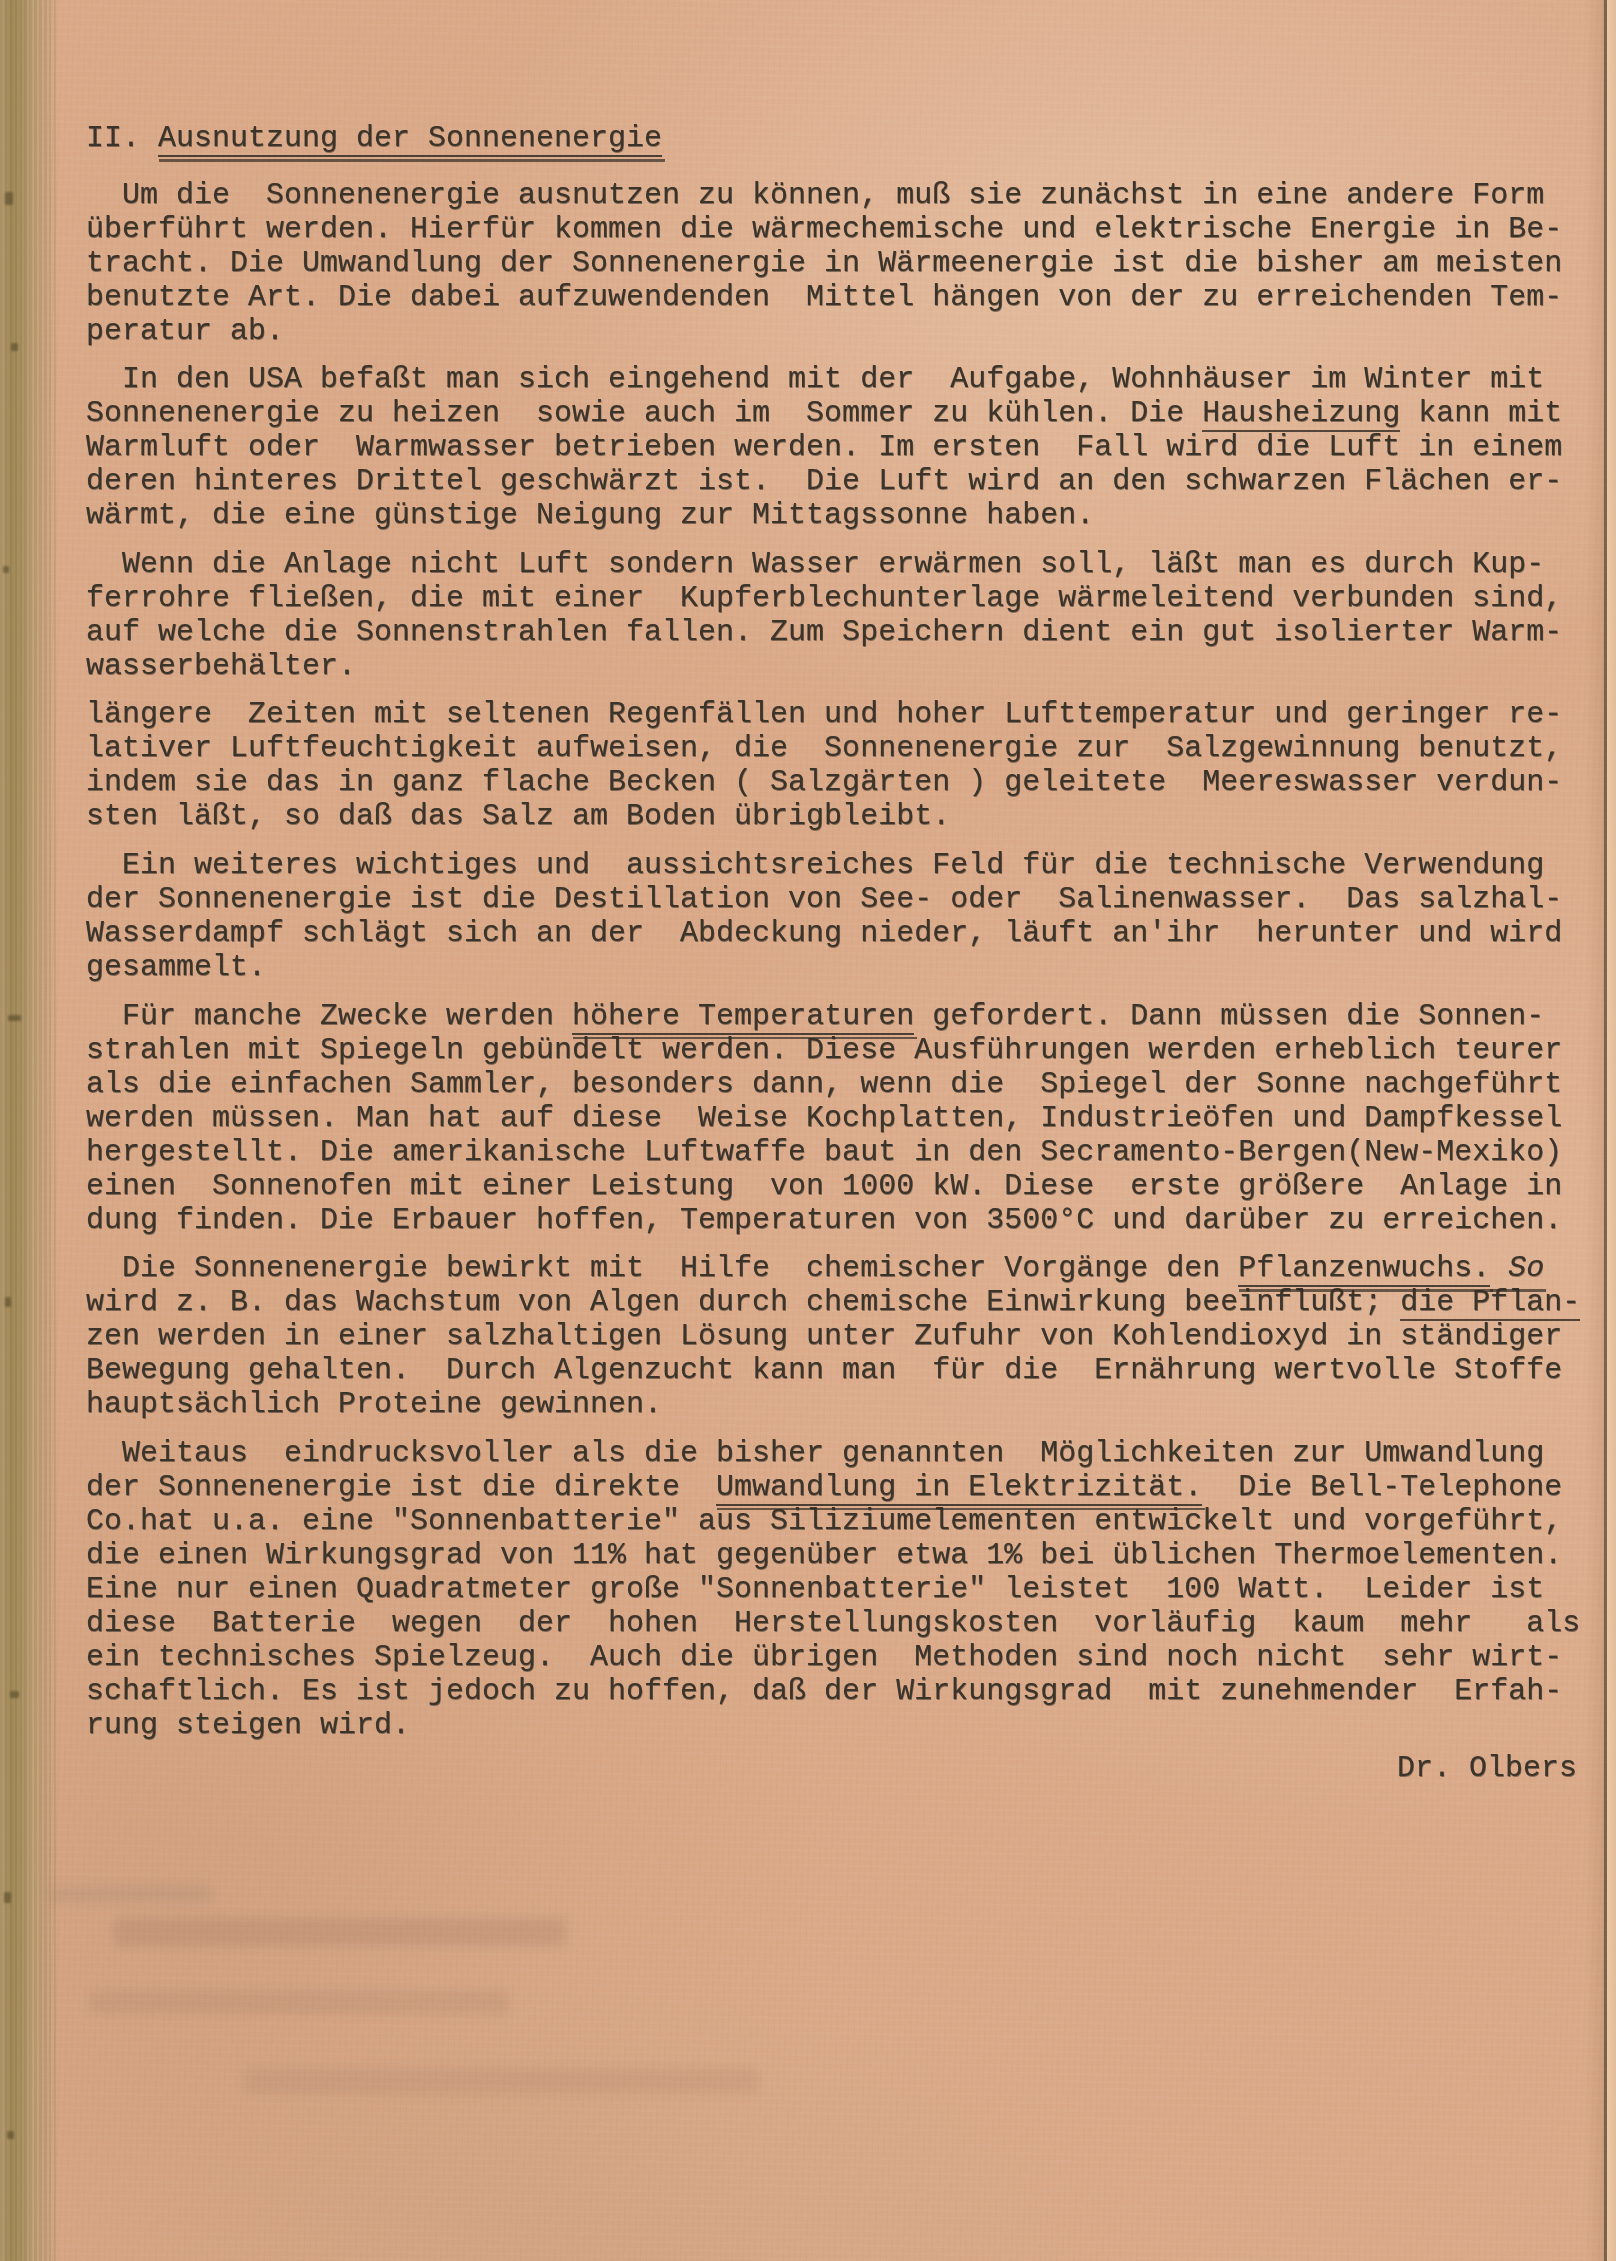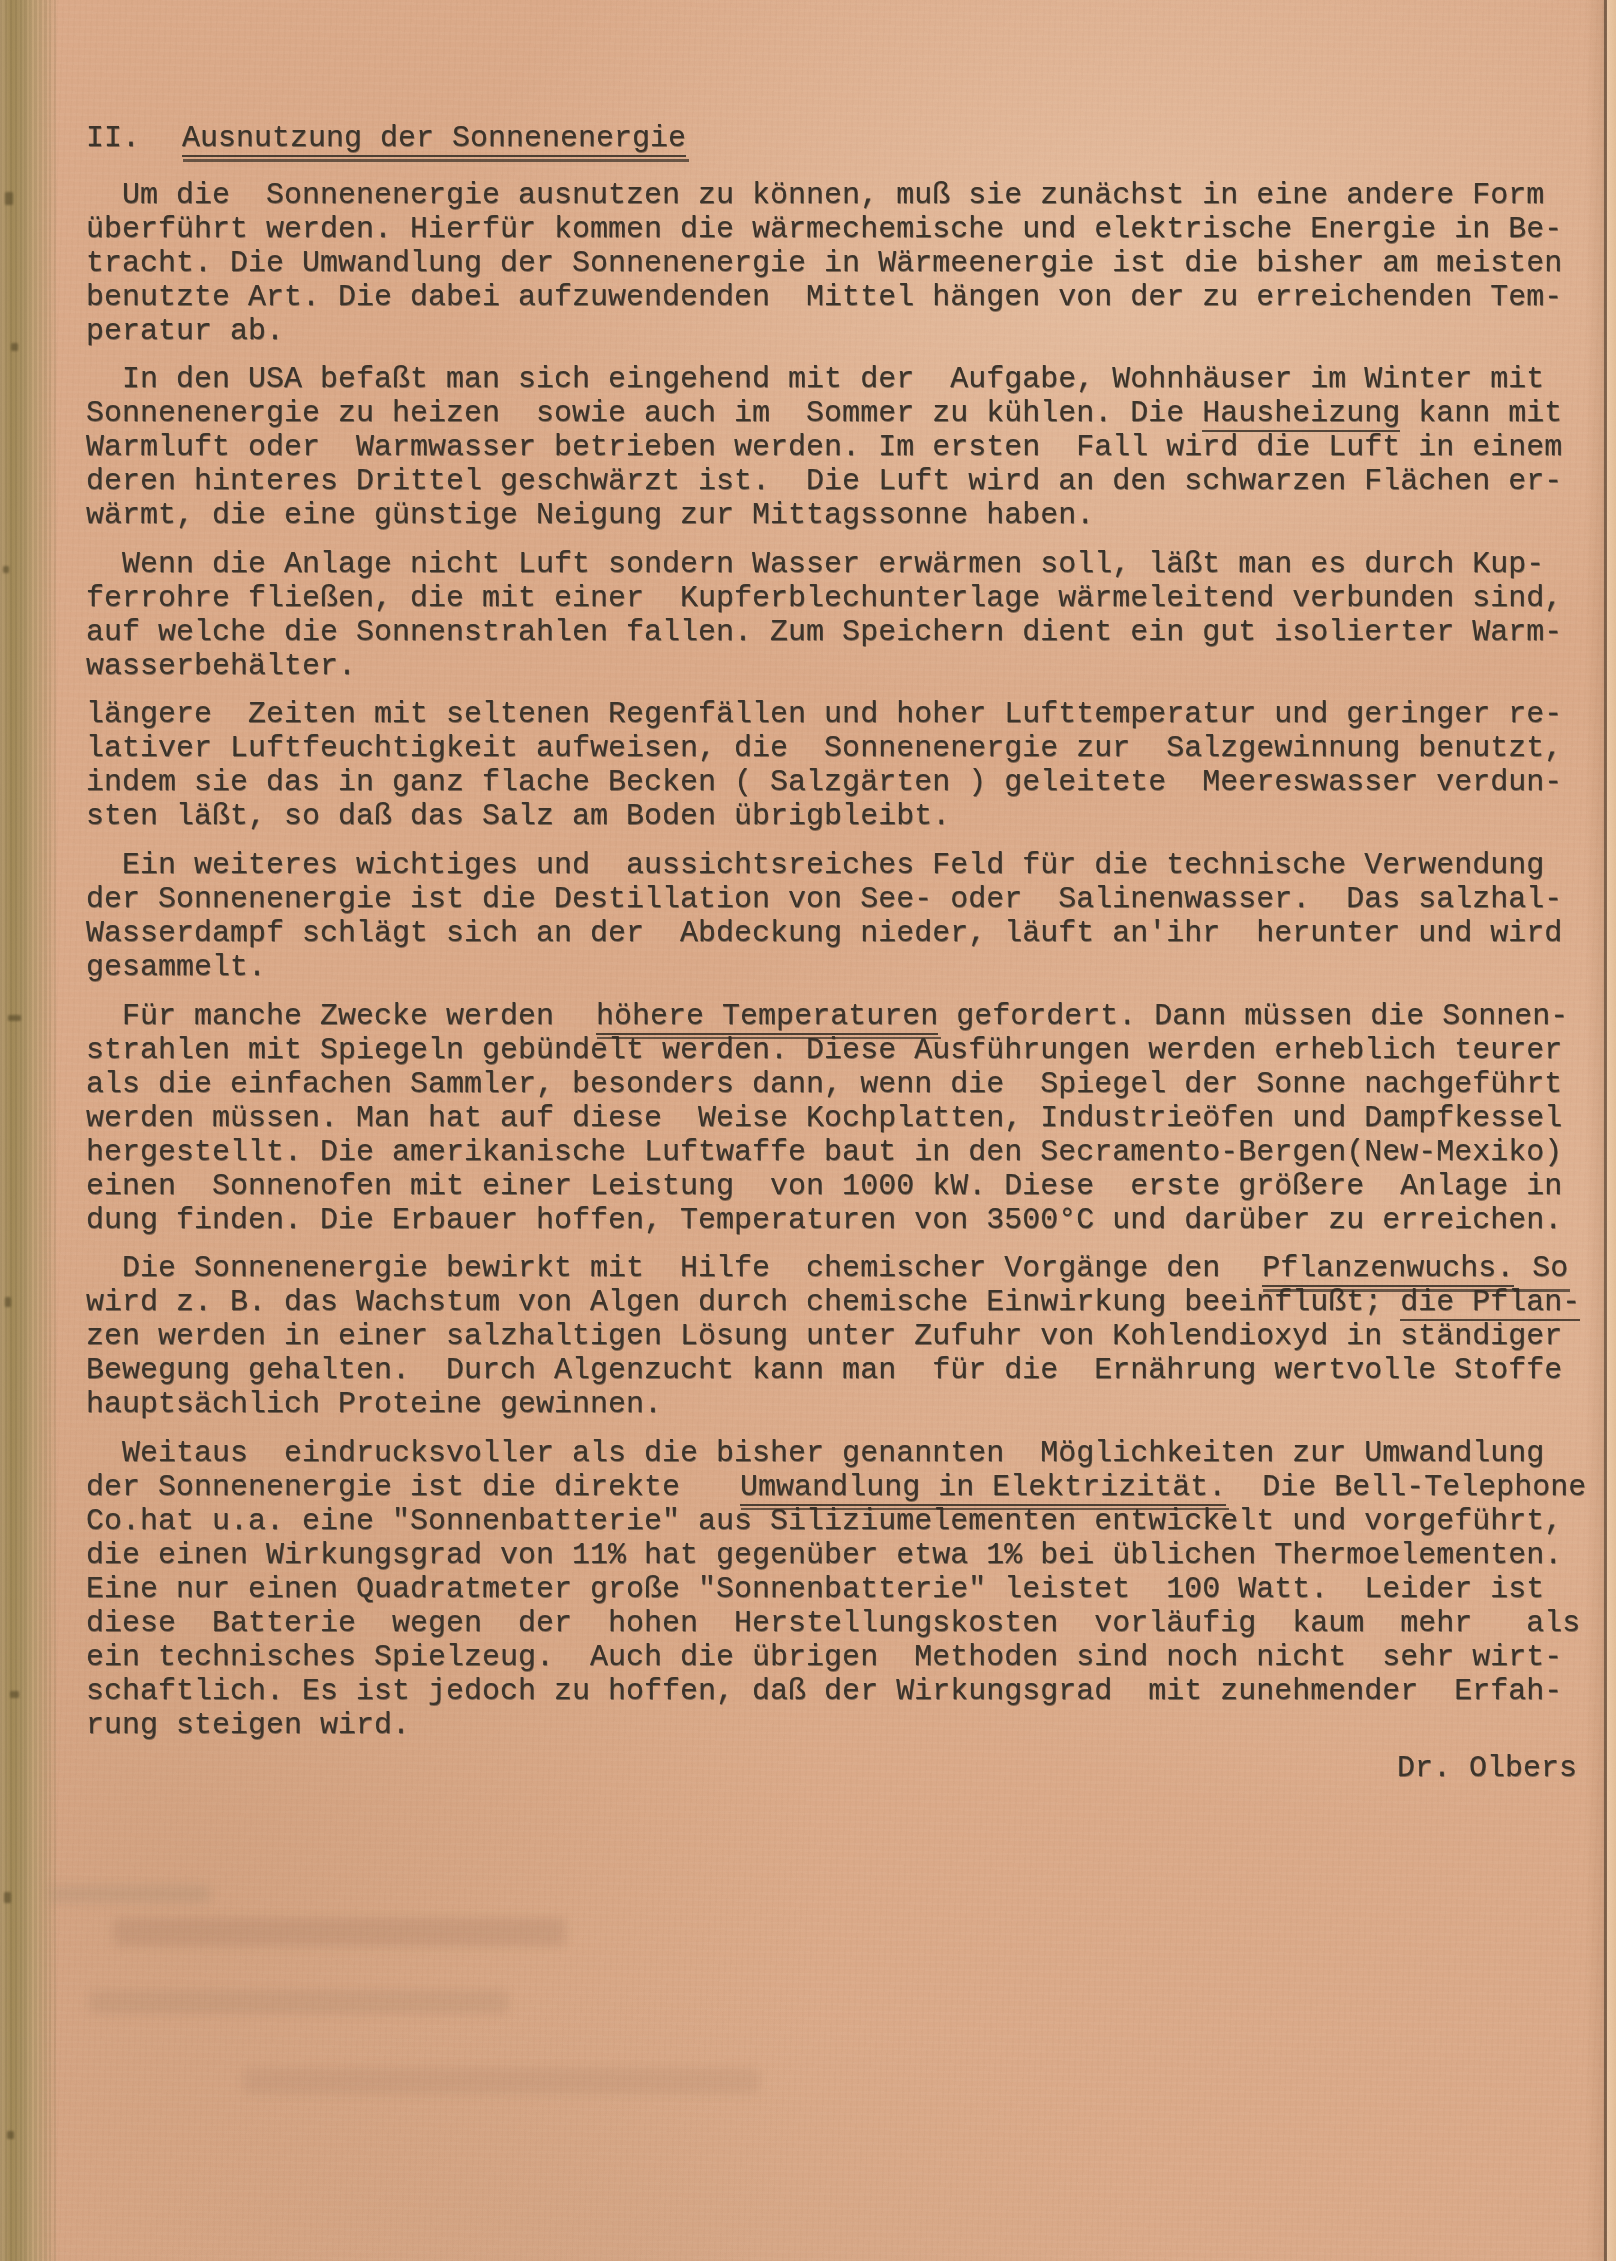--- a/index.html
+++ b/index.html
@@ -54,26 +54,26 @@
     line-height: 34px;
     text-shadow: 0.5px 0.5px 0.6px rgba(58,48,38,0.55), -0.2px 0 0.5px rgba(58,48,38,0.25);
   }
   .heading { white-space: pre; margin-bottom: 22.6px; }
   .line { white-space: pre; }
   .para { margin-top: 14.6px; }
   .para:first-child { margin-top: 12px; }
   .signature { margin-top: 9.7px; text-align: right; padding-right: 16px; white-space: pre; }
   
   .u  { border-bottom: 2.4px solid rgba(52,44,35,0.82); text-align: center; }
-  .u2 { border-bottom: 2.4px solid rgba(52,44,35,0.85); position: relative; margin-left: 24px; }
+  .u2 { border-bottom: 2.4px solid rgba(52,44,35,0.85); position: relative; }
   .u2::after {
     content: ""; position: absolute; left: 0.8px; right: -2.4px; bottom: -6.5px; height: 2.4px;
     background: rgba(52,44,35,0.70);
   }
-  .ul { position: relative; }
+  .ul { position: relative; font-style: italic; }
   .ul::after {
     content: ""; position: absolute; left: 0; right: -1.6px; bottom: -6.5px; height: 2.4px;
     background: rgba(52,44,35,0.70);
   }
 </style>
 </head>
 <body>
 
 <div class="page" style="background-color: rgb(220, 171, 138);">
 

